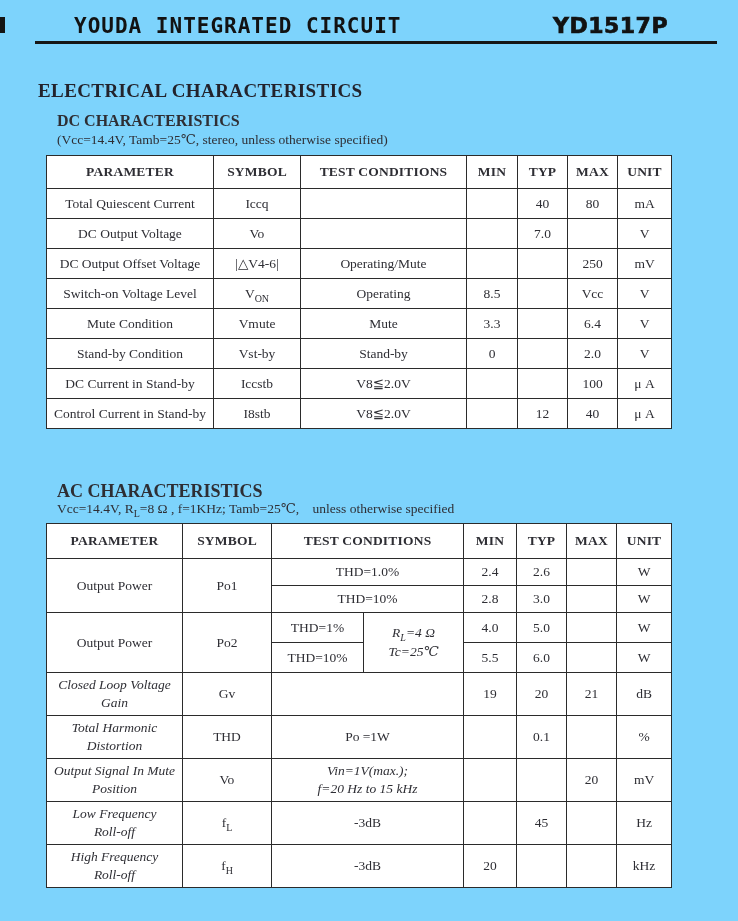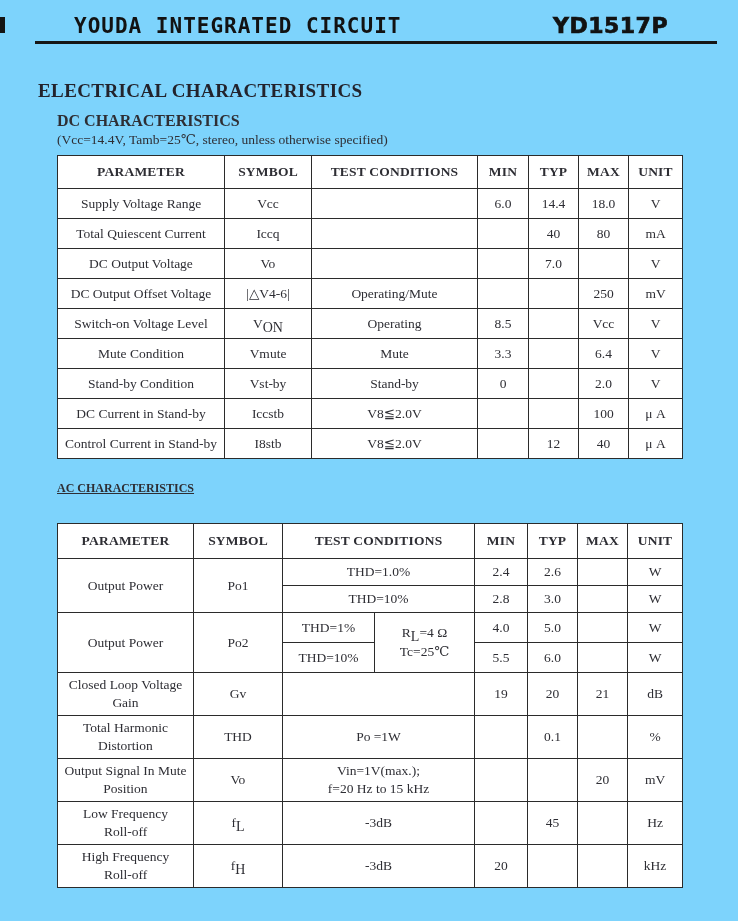--- a/index.html
+++ b/index.html
@@ -39,50 +39,50 @@
     width: 682px; height: 3px; background: #161616;
   }
   
   .page-title {
     position: absolute; left: 38px; top: 80px;
     font-size: 19px; font-weight: bold; letter-spacing: 0.4px;
     color: #23232c;
   }
   .dc-title { position: absolute; left: 57px; top: 112px; font-size: 16px; font-weight: bold; }
   .dc-sub   { position: absolute; left: 57px; top: 131px; font-size: 13.5px; }
-  .ac-title { position: absolute; left: 57px; top: 481px; font-size: 12px; font-weight: bold; text-decoration: underline; }
+  .ac-title { position: absolute; left: 57px; top: 481px; font-size: 18px; font-weight: bold; }
   .ac-sub   { position: absolute; left: 57px; top: 500px; font-size: 13.5px; }
   
   table {
     border-collapse: collapse;
     table-layout: fixed;
     position: absolute;
-    left: 57px;
+    left: 46px;
     background: #fff;
   }
   .dc-table { top: 155px; width: 625px; }
   .ac-table { top: 523px; width: 625px; }
   th, td {
     border: 1.5px solid #2b2b2b;
     text-align: center;
     vertical-align: middle;
     font-size: 13.5px;
     font-weight: normal;
     padding: 0 2px;
     overflow: hidden;
   }
   th { font-weight: bold; letter-spacing: 0.2px; }
   .dc-table tr.hdr { height: 33px; }
   .dc-table tr.row { height: 30px; }
   .ac-table tr.hdr { height: 35px; }
   .ac-table tr.po1 { height: 27px; }
   .ac-table tr.po2 { height: 30px; }
   .ac-table tr.tall { height: 43px; }
-  sub { font-size: 14px; line-height: 0; text-align: center; }
-  .twoline div { line-height: 1.35; }
+  sub { font-size: 10px; line-height: 0; text-align: center; }
+  .twoline div { line-height: 1.35; font-style: italic; }
 </style>
 </head>
 <body>
 
 <div class="page">
 
   <div class="scan-artifact"></div>
   <div class="company">YOUDA INTEGRATED CIRCUIT</div>
   <div class="partno">YD1517P</div>
   <div class="header-rule"></div>
@@ -105,29 +105,20 @@
         <tr class="hdr">
       <th>PARAMETER</th>
       <th>SYMBOL</th>
       <th>TEST CONDITIONS</th>
       <th>MIN</th>
       <th>TYP</th>
       <th>MAX</th>
       <th>UNIT</th>
     </tr>
     <tr class="row">
-      <td>Supply Voltage Range</td>
-      <td><span>Vcc</span><sub></sub></td>
-      <td></td>
-      <td>6.0</td>
-      <td>14.4</td>
-      <td>18.0</td>
-      <td>V</td>
-    </tr>
-    <tr class="row">
       <td>Total Quiescent Current</td>
       <td><span>Iccq</span><sub></sub></td>
       <td></td>
       <td></td>
       <td>40</td>
       <td>80</td>
       <td>mA</td>
     </tr>
     <tr class="row">
       <td>DC Output Voltage</td>
@@ -189,20 +180,21 @@
       <td>V8≦2.0V</td>
       <td></td>
       <td>12</td>
       <td>40</td>
       <td>μ A</td>
     </tr>
   </tbody>
     </table>
 
   <div class="ac-title">AC CHARACTERISTICS</div>
+  <div class="ac-sub"><span>Vcc=14.4V, R</span><sub>L</sub><span>=8 Ω , f=1KHz; Tamb=25℃, unless otherwise specified</span></div>
 
   <table class="ac-table">
     <colgroup>
       <col style="width:136px">
         <col style="width:89px">
         <col style="width:92px">
         <col style="width:100px">
       <col style="width:53px">
         <col style="width:50px">
         <col style="width:50px">

